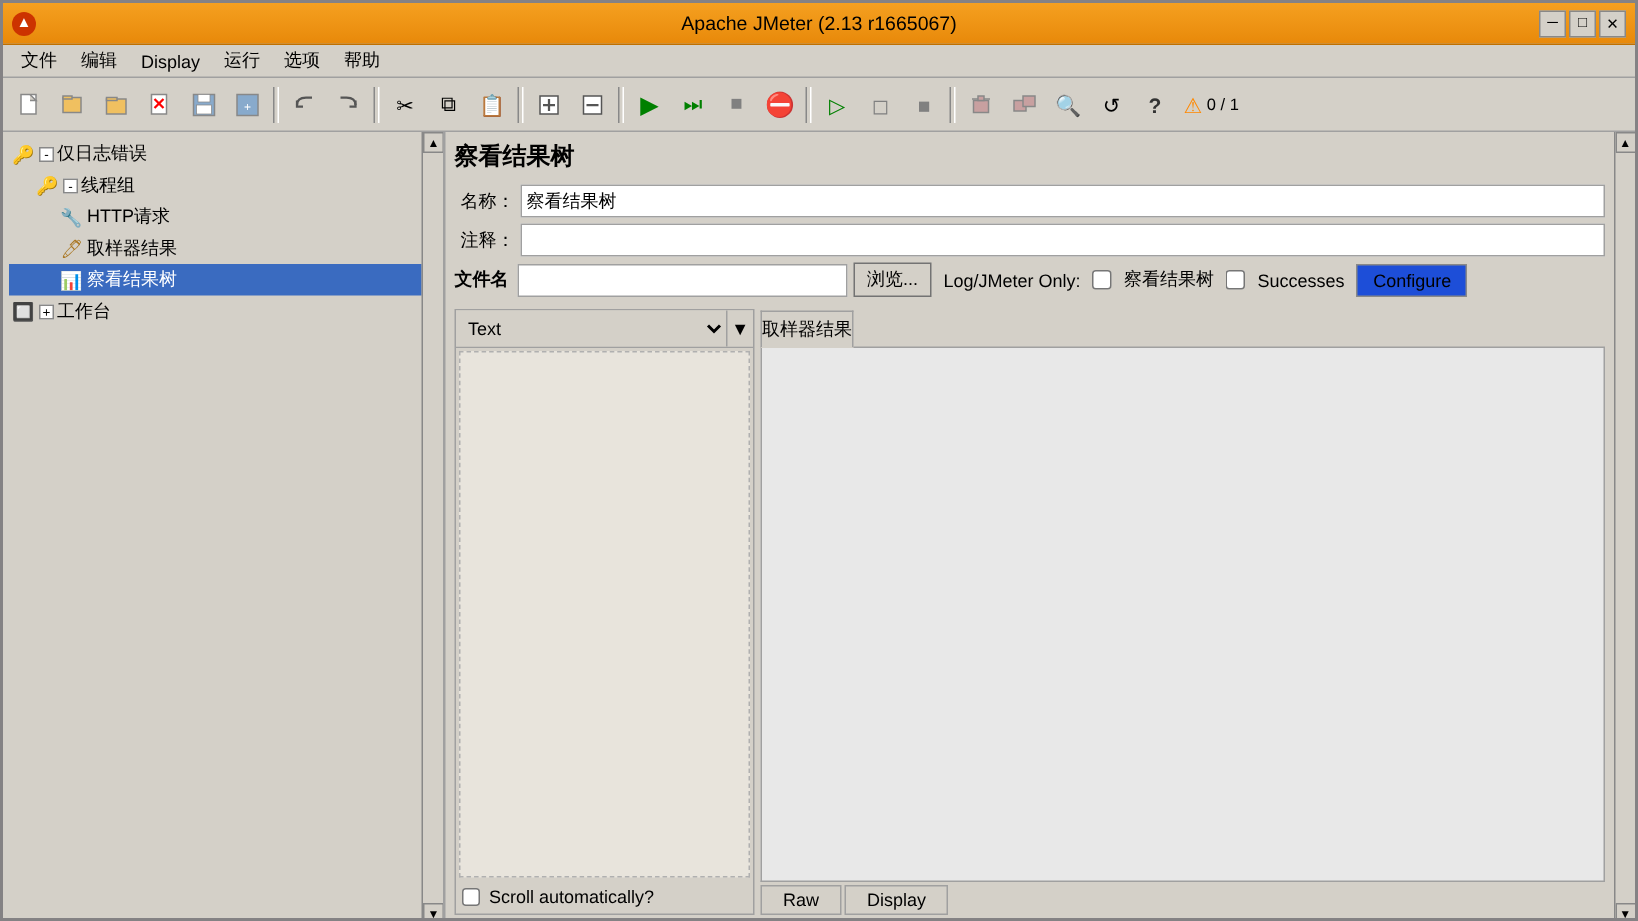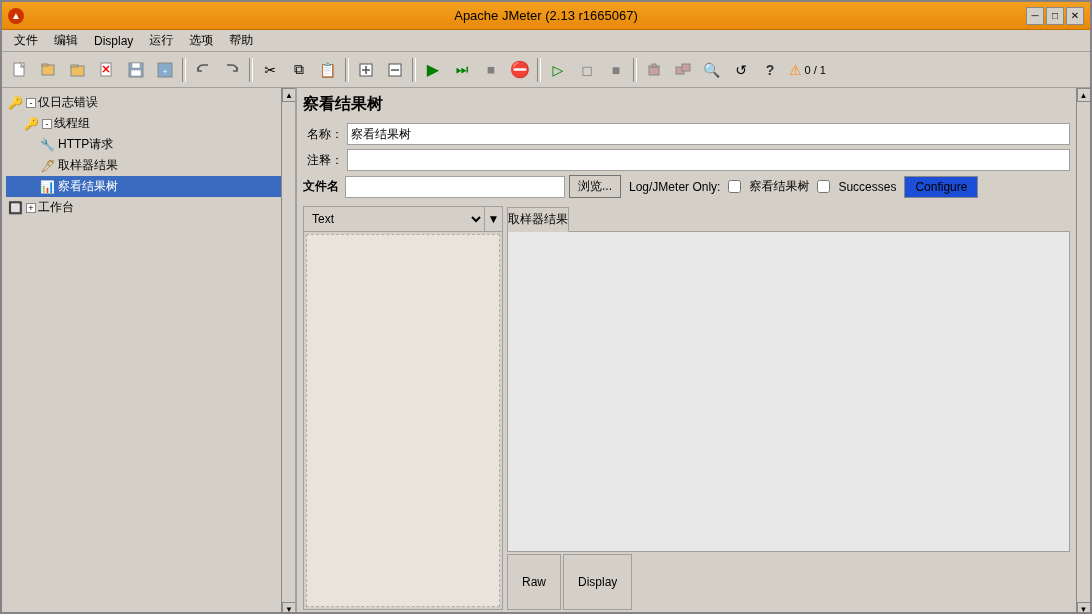--- a/index.html
+++ b/index.html
@@ -329,21 +329,21 @@
       background: #e8e8e8;
       border: 1px solid #a0a0a0;
       border-top: none;
     }
     .bottom-tabs {
       display: flex;
       margin-top: 2px;
       gap: 2px;
     }
     .bottom-tab {
-      padding: 20px 14px;
+      padding: 2px 14px;
       border: 1px solid #a0a0a0;
       background: #d4d0c8;
       cursor: pointer;
       font-size: 12px;
     }
     .scroll-arrow {
       width: 14px;
       height: 14px;
       background: #d4d0c8;
       border: 1px solid #888;
@@ -583,20 +583,24 @@
             <option>XPath Tester</option>
             <option>HTML</option>
             <option>HTML (download resources)</option>
             <option>Document</option>
             <option>JSON</option>
             <option>JSON Path Tester</option>
           </select>
           <div class="dropdown-arrow">▼</div>
         </div>
         <div id="left-content-body"></div>
+        <div id="left-content-footer">
+          <input type="checkbox" class="scroll-checkbox" style="">
+          <span class="scroll-label">Scroll automatically?</span>
+        </div>
       </div>
 
       <div id="right-content">
 
         <div class="tab-bar">
           <div class="tab active">取样器结果</div>
         </div>
         <div id="right-content-body"></div>
         <div class="bottom-tabs">
           <div class="bottom-tab">Raw</div>

